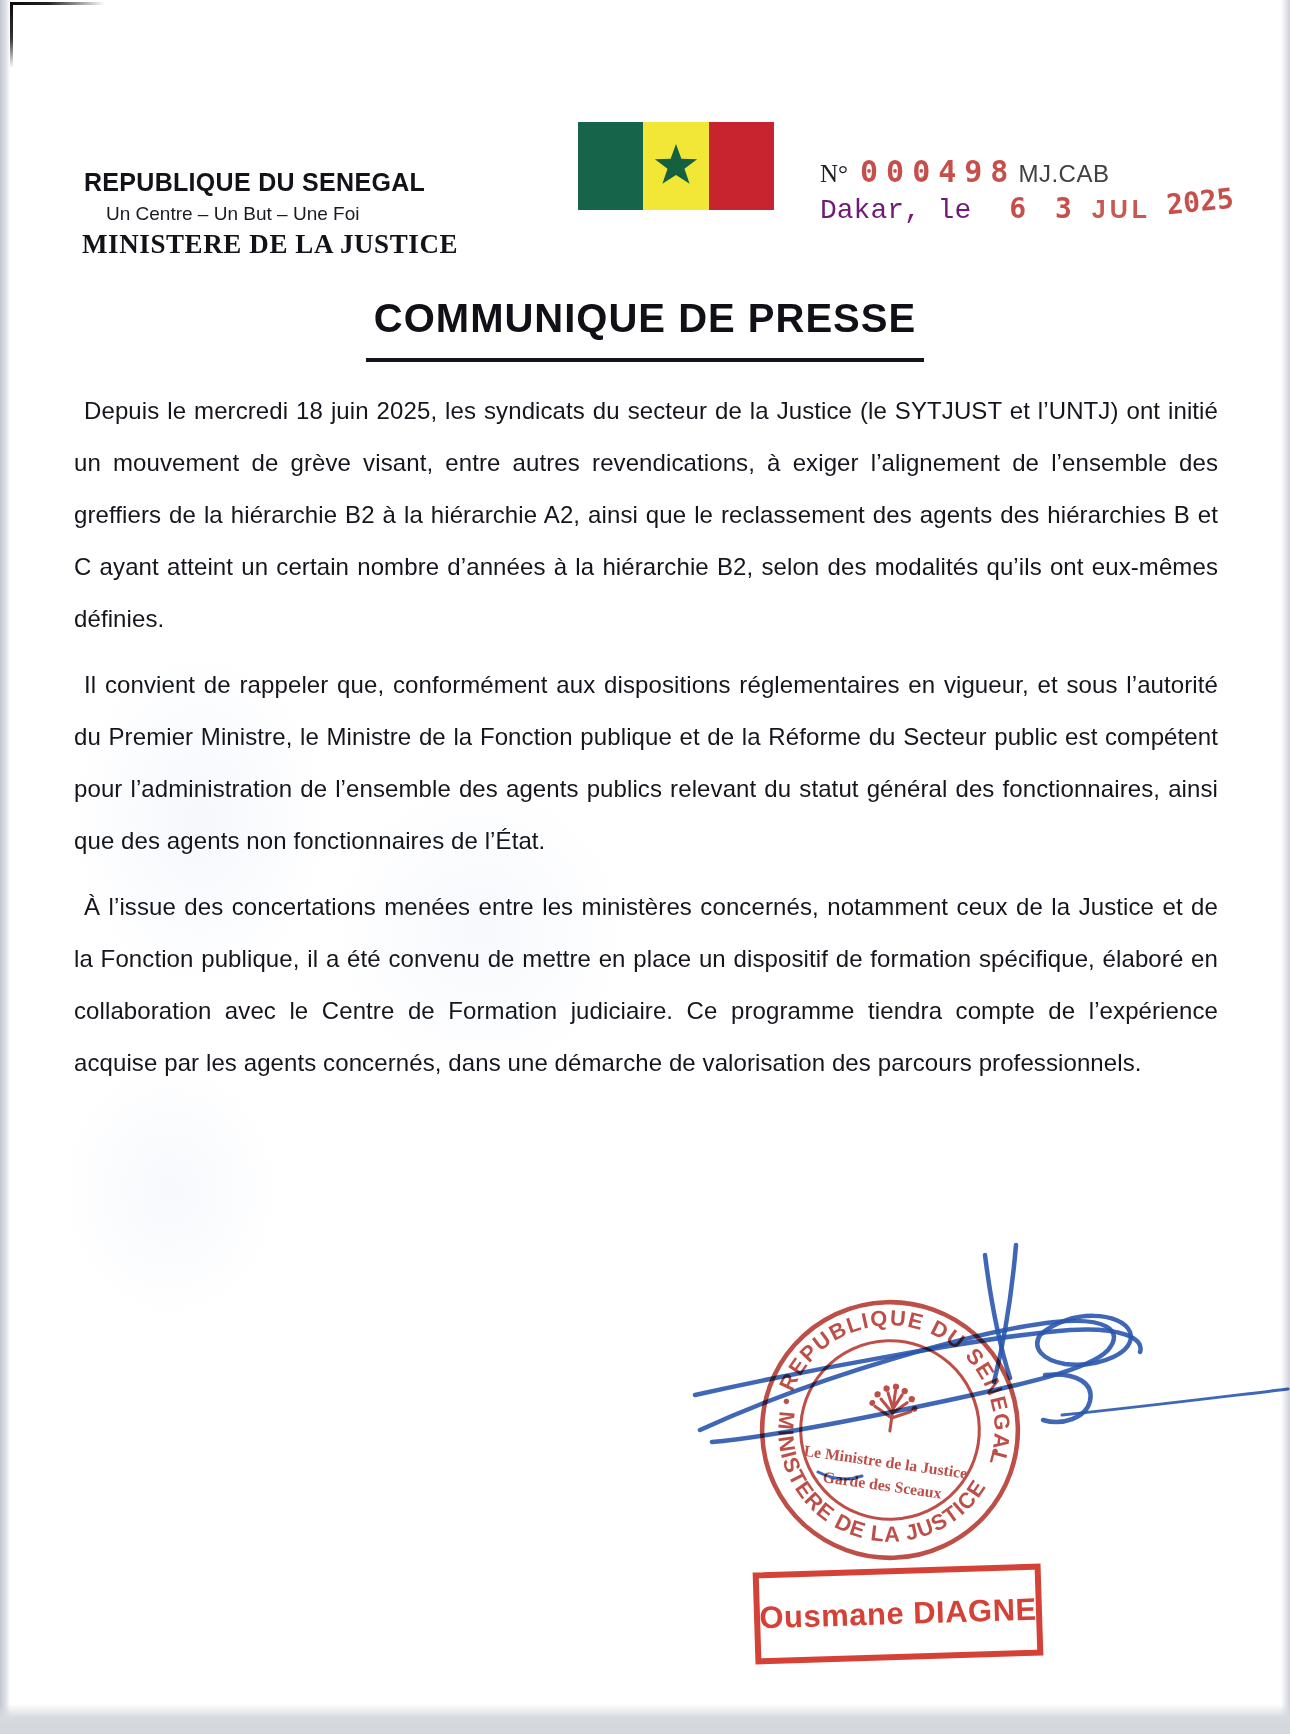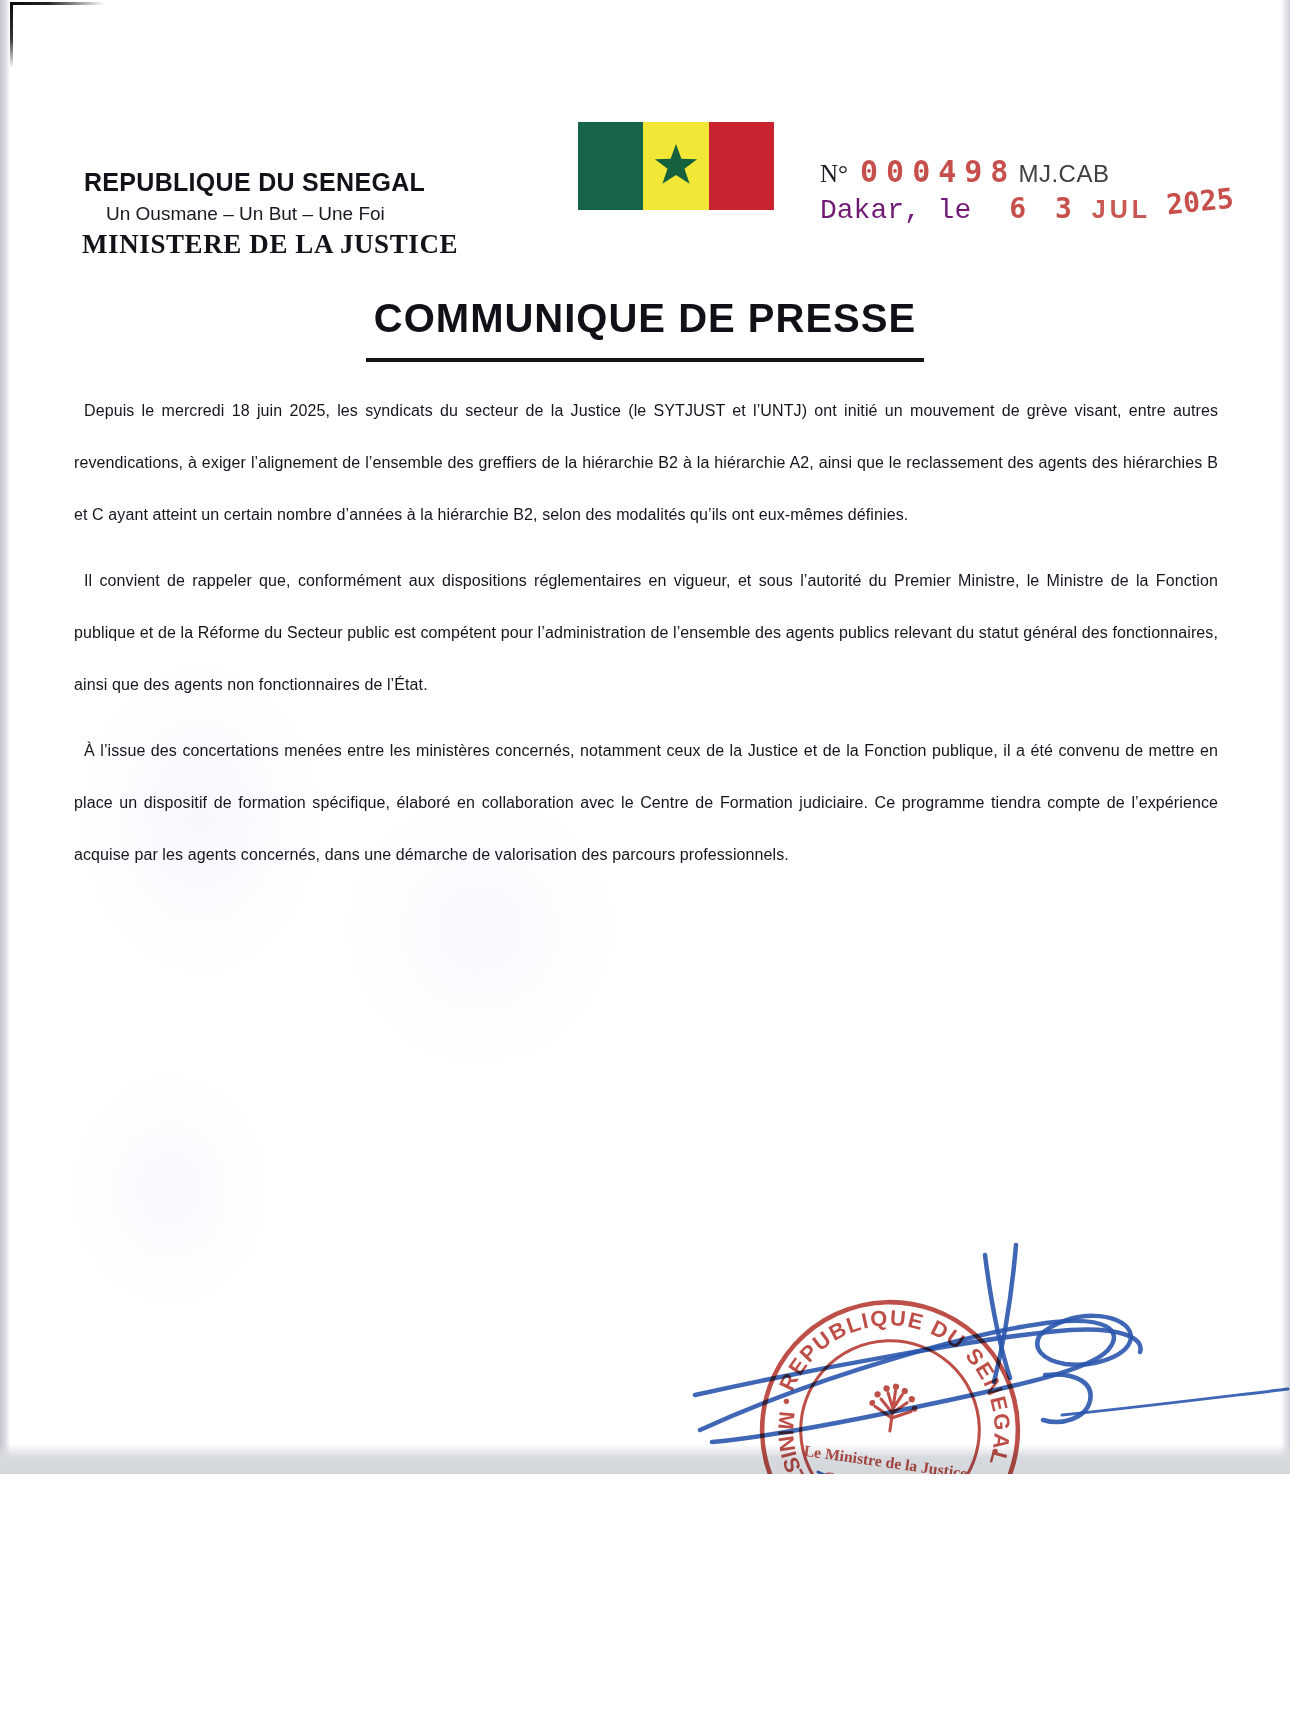--- a/index.html
+++ b/index.html
@@ -1,17 +1,17 @@
 <!DOCTYPE html>
 <html style="--seal-red: #b5362e; --stamp-red: #d2372b; --date-red: #c2403c; --flag-green: #166449; --flag-yellow: #f2e636; --flag-red: #c8242f; --flag-star: #14603f; --signature-blue: #2a57ae;"><head>
 <meta charset="utf-8">
 <style>
   html,body{margin:0;padding:0;background:#ffffff;}
   #page{
-    position:relative;width:1290px;height:1474px;margin:0 auto;
+    position:relative;width:1290px;height:1734px;margin:0 auto;
     background:#fff;overflow:hidden;
     font-family:"Liberation Sans",sans-serif;color:#17171f;
   }
   
   .edge-left{position:absolute;left:0;top:0;width:10px;height:1734px;
     background:linear-gradient(90deg,#c3c6cf 0%,#dfe1e8 60%,rgba(255,255,255,0) 100%);}
   .edge-right{position:absolute;right:0;top:0;width:9px;height:1734px;
     background:linear-gradient(270deg,#cdd0d8 0%,rgba(255,255,255,0) 100%);}
   .edge-bottom{position:absolute;left:0;bottom:0;width:1290px;height:30px;
     background:linear-gradient(180deg,rgba(255,255,255,0) 0%,#d7dade 45%,#d3d6db 100%);}
@@ -54,21 +54,21 @@
   .d-year{font-family:"DejaVu Sans Mono",monospace;font-size:28px;font-weight:600;color:var(--date-red);
     margin-left:16px;display:inline-block;transform:rotate(-6deg) translateY(-7px);opacity:.92;}
 
   
   .title-wrap{position:absolute;left:0;top:296px;width:1290px;text-align:center;}
   .title{display:inline-block;font-size:40px;font-weight:bold;letter-spacing:1px;color:#101016;
     border-bottom:4px solid #14141a;padding:0 8px 17px 8px;}
 
   
   .body{position:absolute;left:74px;top:385px;width:1144px;}
-  .body p{margin:0 0 14px 0;font-size:16px;line-height:52px;text-align:justify;
+  .body p{margin:0 0 14px 0;font-size:24px;line-height:52px;text-align:justify;
     text-indent:10px;color:#15151d;letter-spacing:.1px;}
 
   
   .seal{position:absolute;left:753px;top:1293px;width:274px;height:274px;
     opacity:.88;mix-blend-mode:multiply;}
   .seal circle{fill:none;stroke:var(--seal-red);}
   .seal text{fill:var(--seal-red);}
   .arc-text{font-family:"Liberation Sans",sans-serif;font-weight:bold;}
   .seal .tree{stroke:var(--seal-red);stroke-width:3;stroke-linecap:round;fill:none;}
   .seal .leaf{fill:var(--seal-red);}
@@ -96,21 +96,21 @@
   <div class="edge-right"></div>
   <div class="edge-bottom"></div>
   <div class="corner-h"></div>
   <div class="corner-v"></div>
   <div class="smudge sm1"></div>
   <div class="smudge sm2"></div>
   <div class="smudge sm3"></div>
   <div class="speck"></div>
 
   <div class="republic">REPUBLIQUE DU SENEGAL</div>
-  <div class="motto">Un Ousmane – Un But – Une Foi</div>
+  <div class="motto">Un Centre – Un But – Une Foi</div>
   <div class="ministry">MINISTERE DE LA JUSTICE</div>
 
   <div class="flag">
     <div class="stripe green"></div>
     <div class="stripe yellow">
       <svg width="52" height="52" viewBox="-26 -26 52 52">
         <polygon points="0,-22 5.4,-7.2 21.1,-6.8 8.5,2.7 13.6,17.8 0,9.1 -13.6,17.8 -8.5,2.7 -21.1,-6.8 -5.4,-7.2" style="fill:var(--flag-star)"></polygon>
       </svg>
     </div>
     <div class="stripe red"></div>

